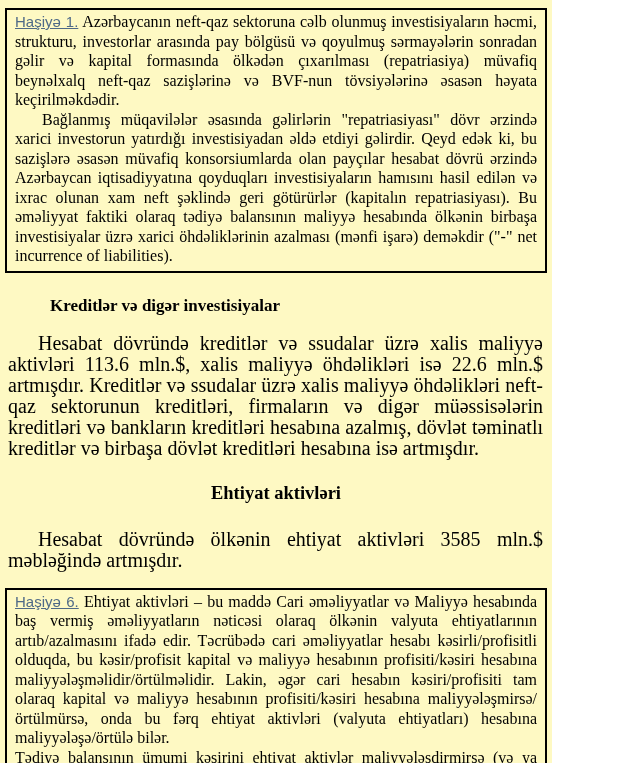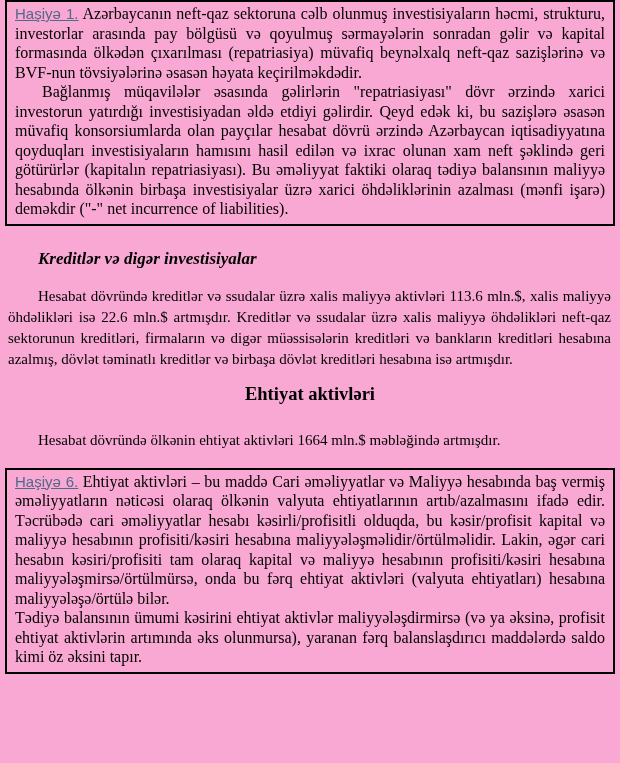--- a/index.html
+++ b/index.html
@@ -1,23 +1,24 @@
 <!DOCTYPE html>
 <html lang="az"><head>
 <meta charset="utf-8">
 <style>
   html, body { margin: 0; padding: 0; }
   .page {
-    width: 620px;
+    width: 552px;
     height: 763px;
-    background: #f9a8d4;
+    background: #fef9c3;
     color: #000000;
     font-family: "Liberation Serif", serif;
     overflow: hidden;
     box-sizing: border-box;
+    padding-top: 8px;
   }
   .callout {
     border: 2px solid #000000;
     margin: 0 5px;
     padding: 2px 8px 5px 8px;
     font-size: 16px;
     line-height: 19.5px;
     text-align: justify;
   }
   .callout p { margin: 0; }
@@ -25,36 +26,35 @@
   .callout-label {
     font-family: "Liberation Sans", sans-serif;
     font-size: 15px;
     color: #4f6a87;
     text-decoration: underline;
     cursor: pointer;
   }
   .sub-heading {
     font-size: 17px;
     font-weight: bold;
-    font-style: italic;
-    margin: 23px 10px 17px 38px;
+    margin: 23px 10px 17px 50px;
     line-height: 20px;
   }
   .body-para {
-    font-size: 15px;
+    font-size: 20px;
     line-height: 21px;
     text-align: justify;
     text-indent: 30px;
     margin: 0 9px 0 8px;
   }
   .center-heading {
     font-size: 18.5px;
     font-weight: bold;
     text-align: center;
-    margin: 13px 0 0 0;
+    margin: 23px 0 0 0;
     line-height: 22px;
   }
   .spaced-top { margin-top: 25px; }
   .callout-2 { margin-top: 17px; }
 </style>
 </head>
 <body>
 
 <div class="page">
 
@@ -66,21 +66,21 @@
     <p class="callout-para indent">Bağlanmış müqavilələr əsasında gəlirlərin "repatriasiyası" dövr ərzində xarici investorun yatırdığı investisiyadan əldə etdiyi gəlirdir. Qeyd edək ki, bu sazişlərə əsasən müvafiq konsorsiumlarda olan payçılar hesabat dövrü ərzində Azərbaycan iqtisadiyyatına qoyduqları investisiyaların hamısını hasil edilən və ixrac olunan xam neft şəklində geri götürürlər (kapitalın repatriasiyası). Bu əməliyyat faktiki olaraq tədiyə balansının maliyyə hesabında ölkənin birbaşa investisiyalar üzrə xarici öhdəliklərinin azalması (mənfi işarə) deməkdir ("-" net incurrence of liabilities).</p>
   </div>
 
   <h3 class="sub-heading">Kreditlər və digər investisiyalar</h3>
 
   <p class="body-para">Hesabat dövründə kreditlər və ssudalar üzrə xalis maliyyə aktivləri 113.6 mln.$, xalis maliyyə öhdəlikləri isə 22.6 mln.$ artmışdır. Kreditlər və ssudalar üzrə xalis maliyyə öhdəlikləri neft-qaz sektorunun kreditləri, firmaların və digər müəssisələrin kreditləri və bankların kreditləri hesabına azalmış, dövlət təminatlı kreditlər və birbaşa dövlət kreditləri hesabına isə artmışdır.</p>
 
 
   <h2 class="center-heading">Ehtiyat aktivləri</h2>
 
-  <p class="body-para spaced-top">Hesabat dövründə ölkənin ehtiyat aktivləri 1664 mln.$ məbləğində artmışdır.</p>
+  <p class="body-para spaced-top">Hesabat dövründə ölkənin ehtiyat aktivləri 3585 mln.$ məbləğində artmışdır.</p>
 
   <div class="callout callout-2">
     <p class="callout-para">
       <span class="callout-label">Haşiyə 6.</span>
       <span>Ehtiyat aktivləri – bu maddə Cari əməliyyatlar və Maliyyə hesabında baş vermiş əməliyyatların nəticəsi olaraq ölkənin valyuta ehtiyatlarının artıb/azalmasını ifadə edir. Təcrübədə cari əməliyyatlar hesabı kəsirli/profisitli olduqda, bu kəsir/profisit kapital və maliyyə hesabının profisiti/kəsiri hesabına maliyyələşməlidir/örtülməlidir. Lakin, əgər cari hesabın kəsiri/profisiti tam olaraq kapital və maliyyə hesabının profisiti/kəsiri hesabına maliyyələşmirsə/örtülmürsə, onda bu fərq ehtiyat aktivləri (valyuta ehtiyatları) hesabına maliyyələşə/örtülə bilər.</span>
     </p>
     <p class="callout-para">Tədiyə balansının ümumi kəsirini ehtiyat aktivlər maliyyələşdirmirsə (və ya əksinə, profisit ehtiyat aktivlərin artımında əks olunmursa), yaranan fərq balanslaşdırıcı maddələrdə saldo kimi öz əksini tapır.</p>
   </div>
 
 </div>

